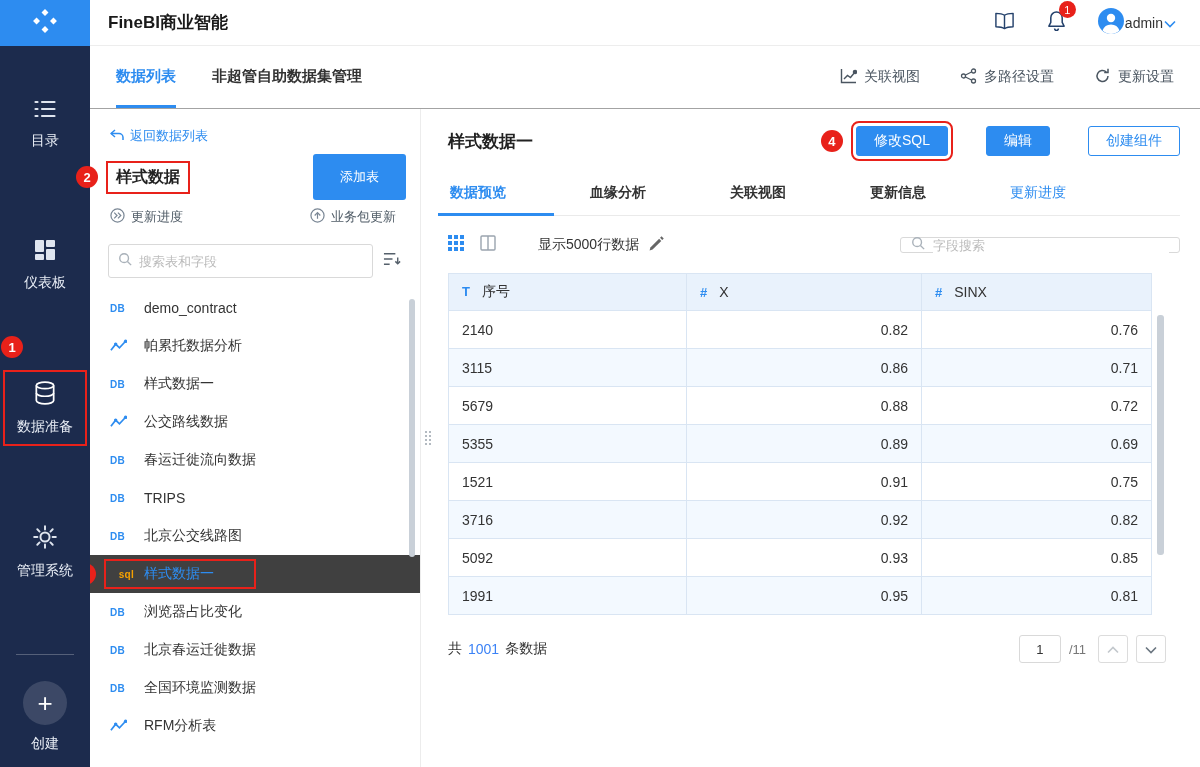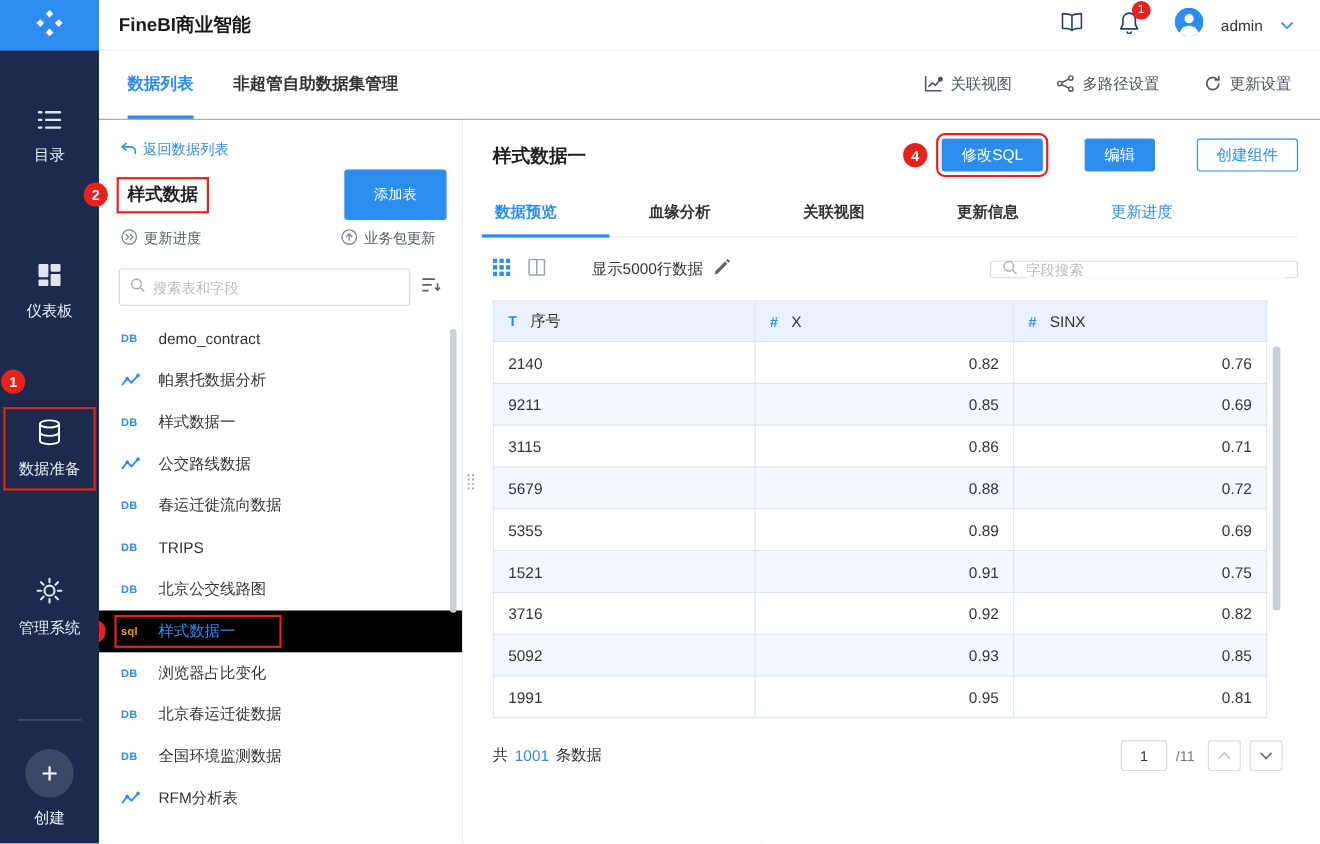--- a/index.html
+++ b/index.html
@@ -18,21 +18,21 @@
   .side-create { margin-top:26px; display:flex; flex-direction:column; align-items:center; gap:10px; color:#e8edf5; font-size:14px; cursor:pointer; }
   .create-circle { width:44px; height:44px; border-radius:50%; background:rgba(255,255,255,0.14); color:#fff; font-size:26px; font-weight:300; display:flex; align-items:center; justify-content:center; }
 
   
   .right-col { flex:1; display:flex; flex-direction:column; min-width:0; }
   .topbar { height:46px; flex-shrink:0; border-bottom:1px solid #ededed; display:flex; align-items:center; padding:0 24px 0 18px; }
   .app-title { font-size:17px; font-weight:700; color:#1a1a1a; }
   .topbar-right { margin-left:auto; display:flex; align-items:center; gap:32px; }
   .icon-btn { position:relative; display:flex; cursor:pointer; }
   .bell-badge { position:absolute; top:-9px; right:-10px; min-width:17px; height:17px; border-radius:9px; background:#e8211a; color:#fff; font-size:11px; display:flex; align-items:center; justify-content:center; padding:0 4px; }
-  .user-box { display:flex; align-items:center; gap:16px; cursor:pointer;justify-content:center; }
+  .user-box { display:flex; align-items:center; gap:1px; cursor:pointer;justify-content:center; }
   .user-name { font-size:14px; color:#333; }
 
   
   .navrow { height:63px; flex-shrink:0; border-bottom:1px solid #a3a3a3; display:flex; align-items:stretch; padding:0 26px; }
   .nav-tabs { display:flex; gap:36px; }
   .nav-tab { display:flex; align-items:center; font-size:15px; font-weight:700; color:#333; border-bottom:3px solid transparent; padding-top:2px; cursor:pointer; }
   .nav-tab.active { color:#2d8cf0; border-bottom-color:#2d8cf0; }
   .nav-actions { margin-left:auto; display:flex; align-items:center; gap:40px; }
   .nav-action { display:flex; align-items:center; gap:7px; font-size:14px; color:#4a5560; cursor:pointer; }
 
@@ -47,21 +47,21 @@
   .update-row { display:flex; align-items:center; padding:0 24px 0 20px; height:24px; margin-bottom:16px; color:#4f5b66; font-size:13px; }
   .update-item { display:flex; align-items:center; gap:6px; cursor:pointer; }
   .update-item.second { margin-left:auto; }
   .search-row { display:flex; align-items:center; gap:10px; padding:0 18px; height:32px; margin-bottom:12px; }
   .search-box { flex:1; height:30px; border:1px solid #d9d9d9; border-radius:3px; display:flex; align-items:center; gap:7px; padding:16px 9px; background:#fff; }
   .search-box input { border:none; outline:none; flex:1; font-size:13px; color:#333; min-width:0; background:transparent; }
   input::placeholder { color:#bbb; }
   .filter-btn { cursor:pointer; display:flex; }
   .tbl-list { flex:1; overflow:hidden; }
   .list-item { height:38px; display:flex; align-items:center; padding:0 20px; font-size:14px; color:#333; cursor:pointer; }
-  .list-item.selected { background:#000000; }
+  .list-item.selected { background:#404040;text-align:right; }
   .list-item.selected .item-label { color:#2d8cf0; }
   .item-inner { display:flex; align-items:center; gap:10px; position:relative; }
   .item-inner.red-box { outline:2px solid #e8211a; outline-offset:4px; padding-right:36px; }
   .type-badge { width:24px; font-size:10px; font-weight:700; color:#2d8cf0; letter-spacing:.3px; flex-shrink:0; }
   .type-badge.sql { color:#f5a100; }
   .type-icon { width:24px; display:flex; flex-shrink:0; }
   .panel-scroll { position:absolute; right:5px; top:190px; width:6px; height:258px; border-radius:3px; background:#c9d0d8; cursor:pointer; }
 
   
   .divider-col { width:14px; flex-shrink:0; border-left:1px solid #ececec; background:#fff; display:flex; align-items:center; justify-content:center; cursor:col-resize; }
@@ -523,25 +523,20 @@
                 <th><span class="col-type">#</span><span>SINX</span></th>
               </tr>
             </thead>
             <tbody>
               <tr>
                   <td>2140</td>
                   <td class="num">0.82</td>
                   <td class="num">0.76</td>
                 </tr>
               <tr>
-                  <td>9211</td>
-                  <td class="num">0.85</td>
-                  <td class="num">0.69</td>
-                </tr>
-              <tr>
                   <td>3115</td>
                   <td class="num">0.86</td>
                   <td class="num">0.71</td>
                 </tr>
               <tr>
                   <td>5679</td>
                   <td class="num">0.88</td>
                   <td class="num">0.72</td>
                 </tr>
               <tr>

